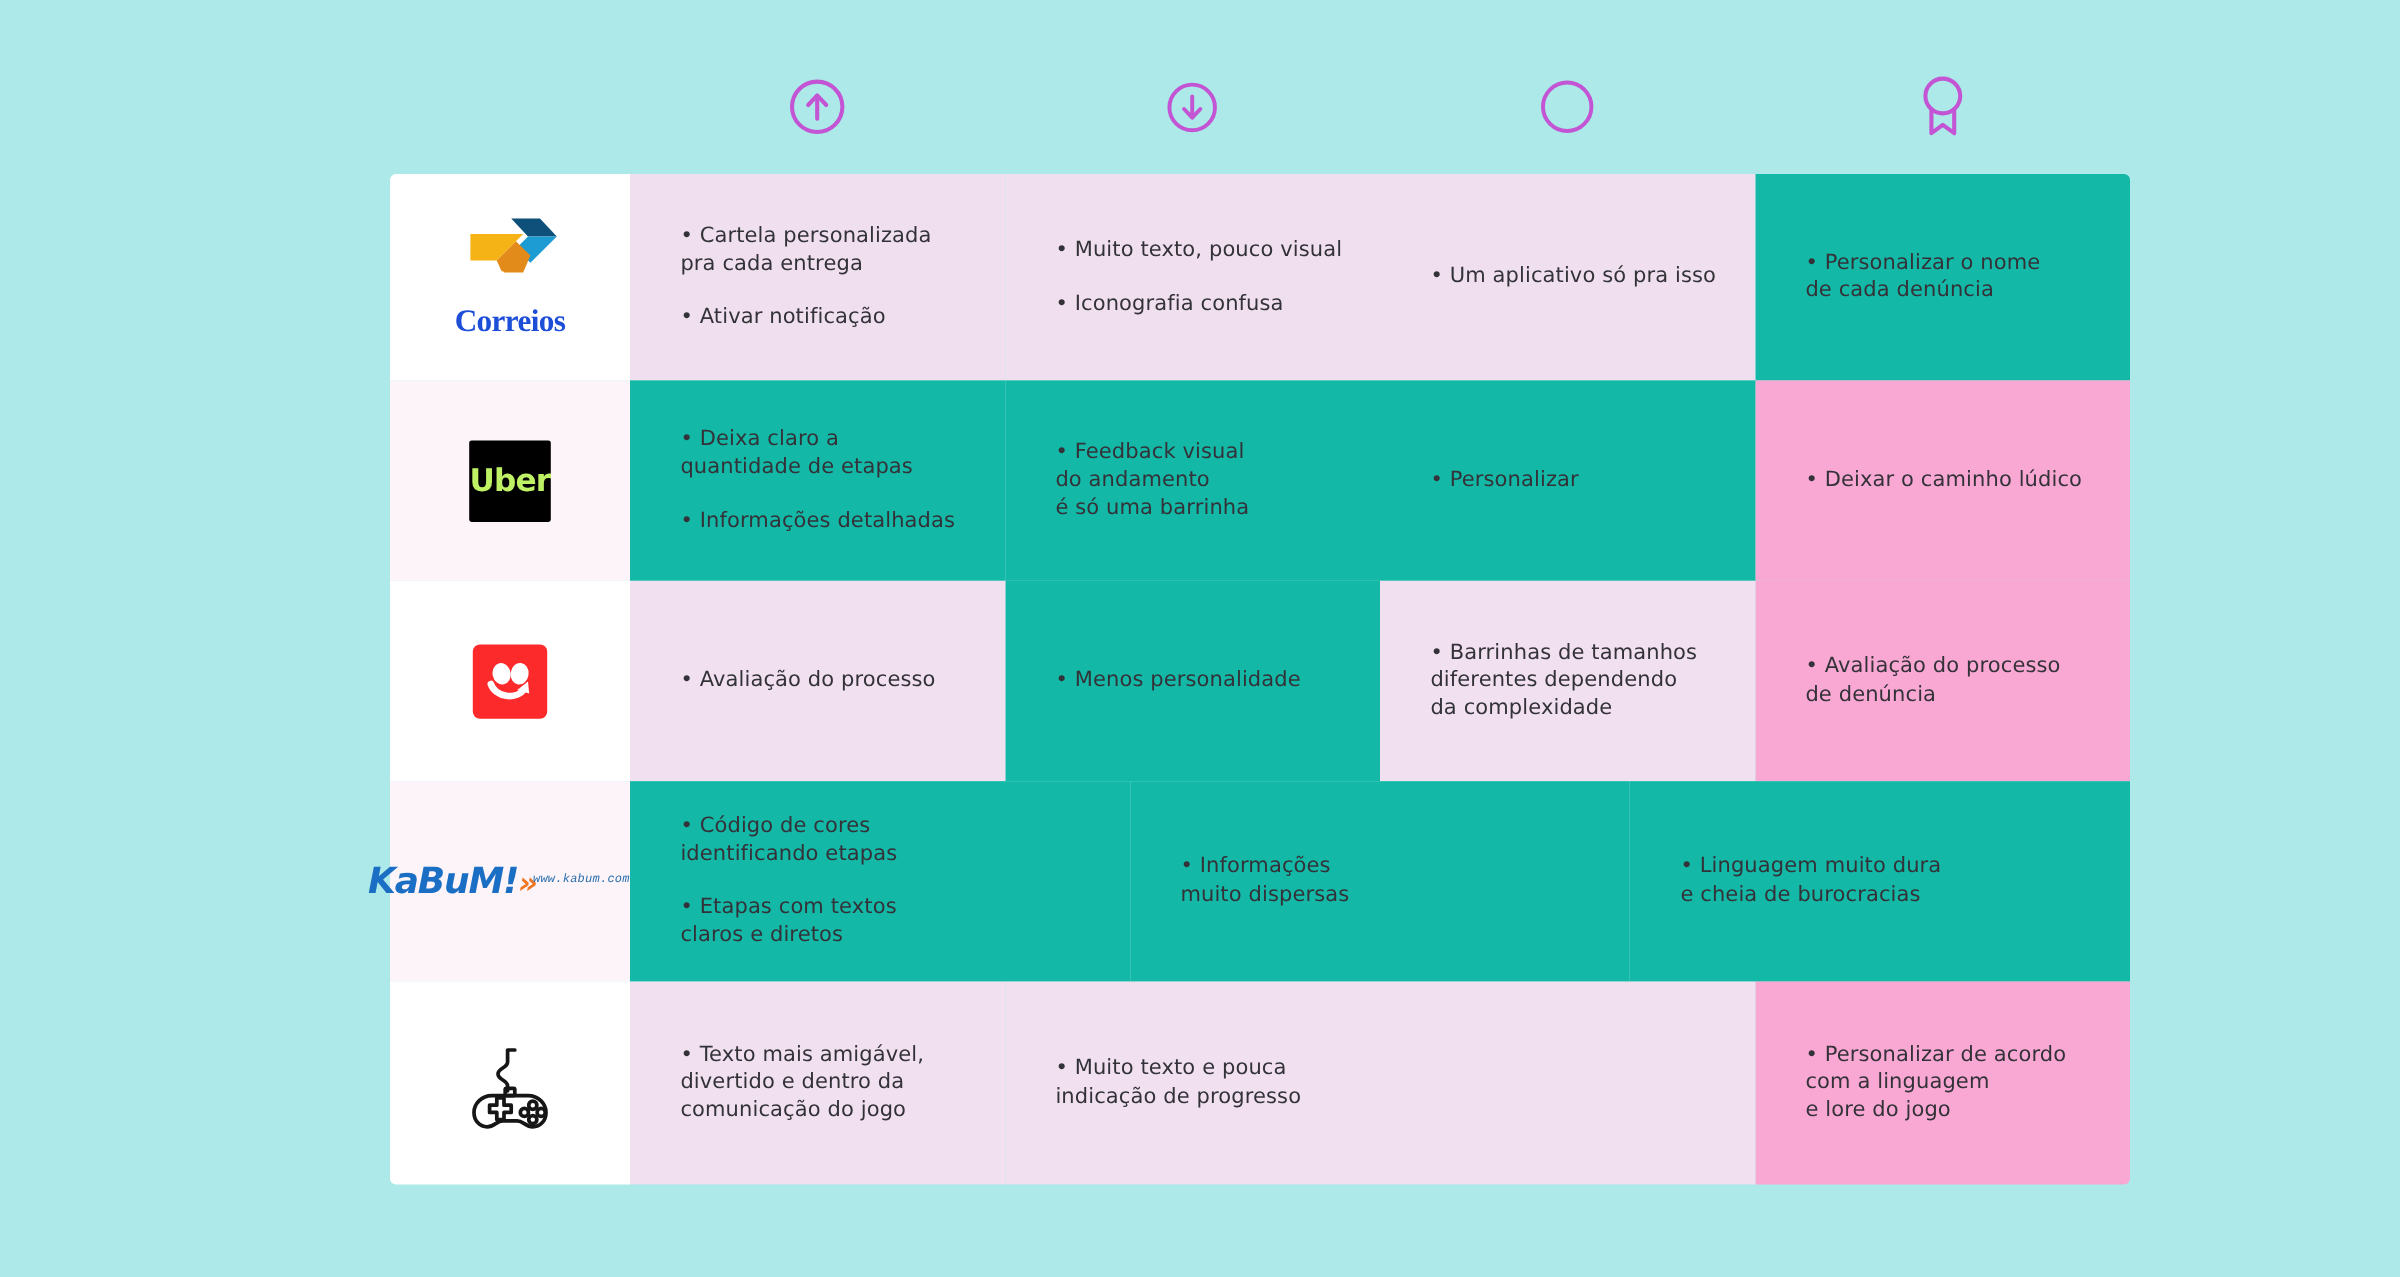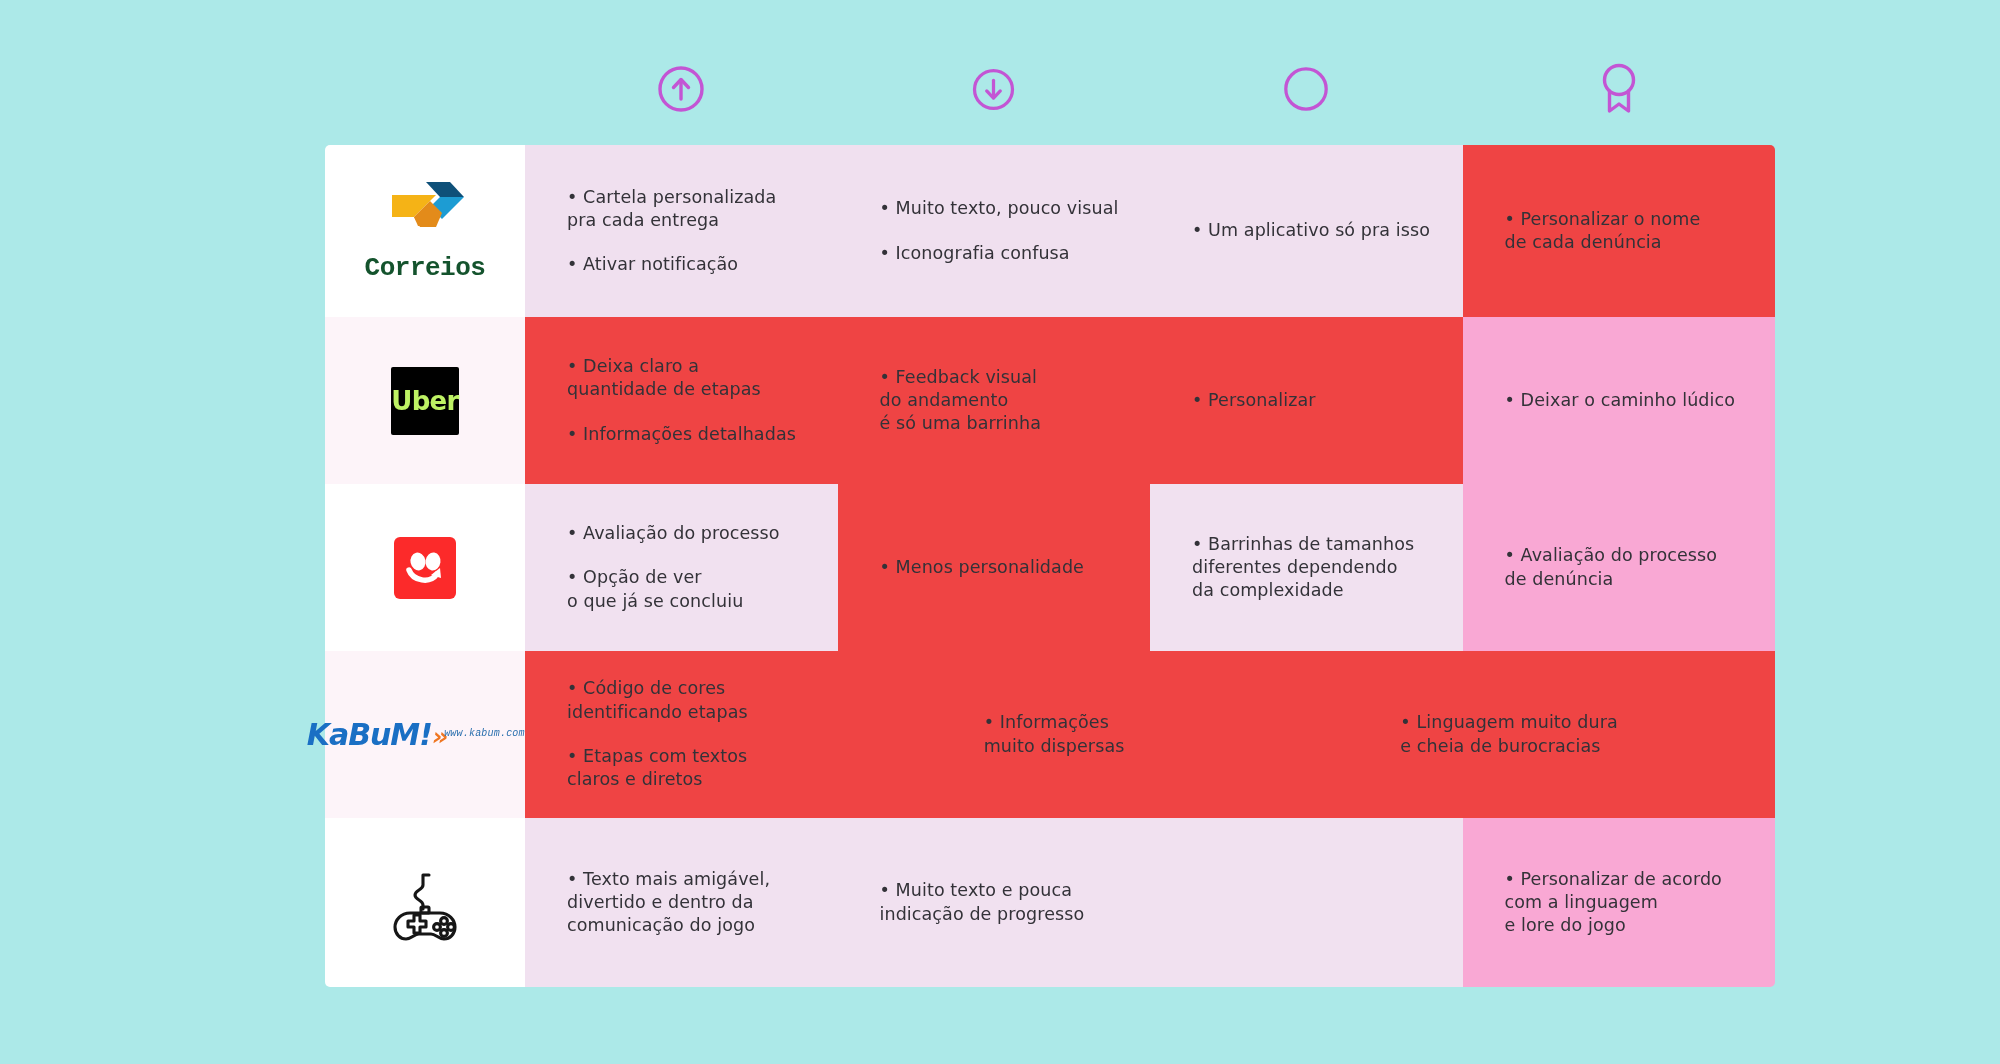--- a/index.html
+++ b/index.html
@@ -69,40 +69,40 @@
     padding: 14px 30px 14px 42px;
     display: flex;
     flex-direction: column;
     justify-content: center;
     color: #333238;
     font-size: 17.5px;
     line-height: 1.33;
     letter-spacing: 0.1px;
   }
   .cell.dark   { background: #f0e0ef; }
-  .cell.light  { background: #ef4444; }
+  .cell.light  { background: #14b8a6; }
   .cell.dark2  { background: #f1e1f0; }
   .cell.light2 { background: #f9a8d4; }
 
   .bullets { display: flex; flex-direction: column; gap: 21px; }
   .bullet { white-space: pre-line; }
 
   
   .table .row:first-child .logo-cell { border-top-left-radius: 5px; }
   .table .row:first-child .cell:last-child { border-top-right-radius: 5px; }
   .table .row:last-child  .logo-cell { border-bottom-left-radius: 5px; }
   .table .row:last-child  .cell:last-child { border-bottom-right-radius: 5px; }
 
   
   .correios { display: flex; flex-direction: column; align-items: center; gap: 3px; }
   .correios-word {
-    font-family: Liberation Mono, monospace;
+    font-family: Liberation Serif, serif;
     font-weight: bold;
     font-size: 26px;
-    color: #14532d;
+    color: #1d4ed8;
     letter-spacing: -0.5px;
     margin-top: 19px;
   }
   .uber-box {
     width: 68px; height: 68px;
     background: #000000;
     display: flex; align-items: center; justify-content: center;
     border-radius: 2px;
   }
   .uber-word {
@@ -263,22 +263,20 @@
             <ellipse cx="16" cy="16.5" rx="7.5" ry="9" fill="#ffffff" transform="rotate(-12 16 16.5)"></ellipse>
             <ellipse cx="31" cy="16.5" rx="7.5" ry="9" fill="#ffffff" transform="rotate(8 31 16.5)"></ellipse>
             <path d="M7 25 C11 36, 28 39, 35 29" stroke="#ffffff" stroke-width="5.5" fill="none" stroke-linecap="round"></path>
             <polygon points="38,23 39,33 29,30" fill="#ffffff"></polygon>
           </svg>
         </div>
       </div>
       <div class="cell dark2">
         <div class="bullets">
           <div class="bullet">• Avaliação do processo</div>
-          <div class="bullet">• Opção de ver
-o que já se concluiu</div>
         </div>
       </div>
       <div class="cell light">
         <div class="bullets">
           <div class="bullet">• Menos personalidade</div>
         </div>
       </div>
       <div class="cell dark2">
         <div class="bullets">
           <div class="bullet">• Barrinhas de tamanhos

